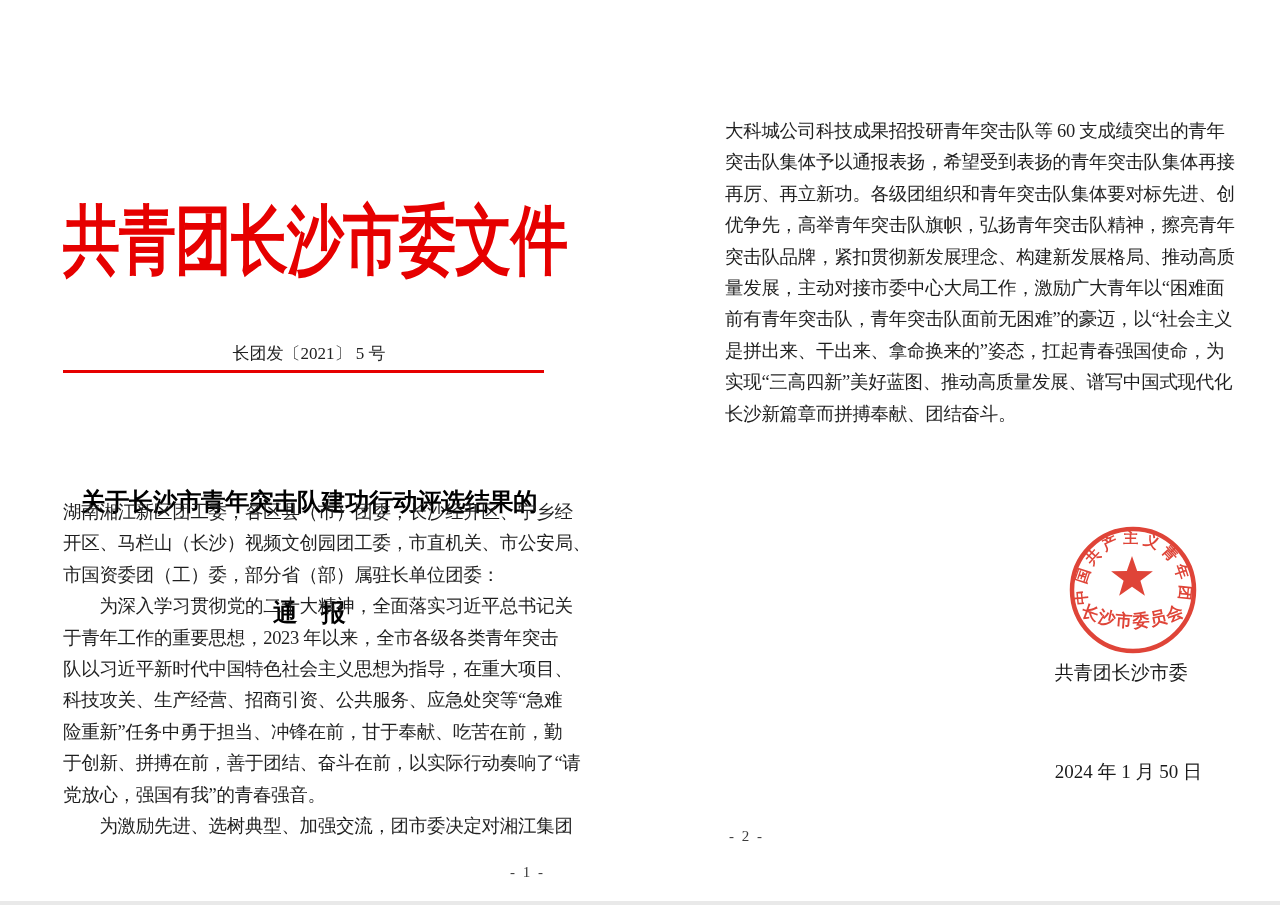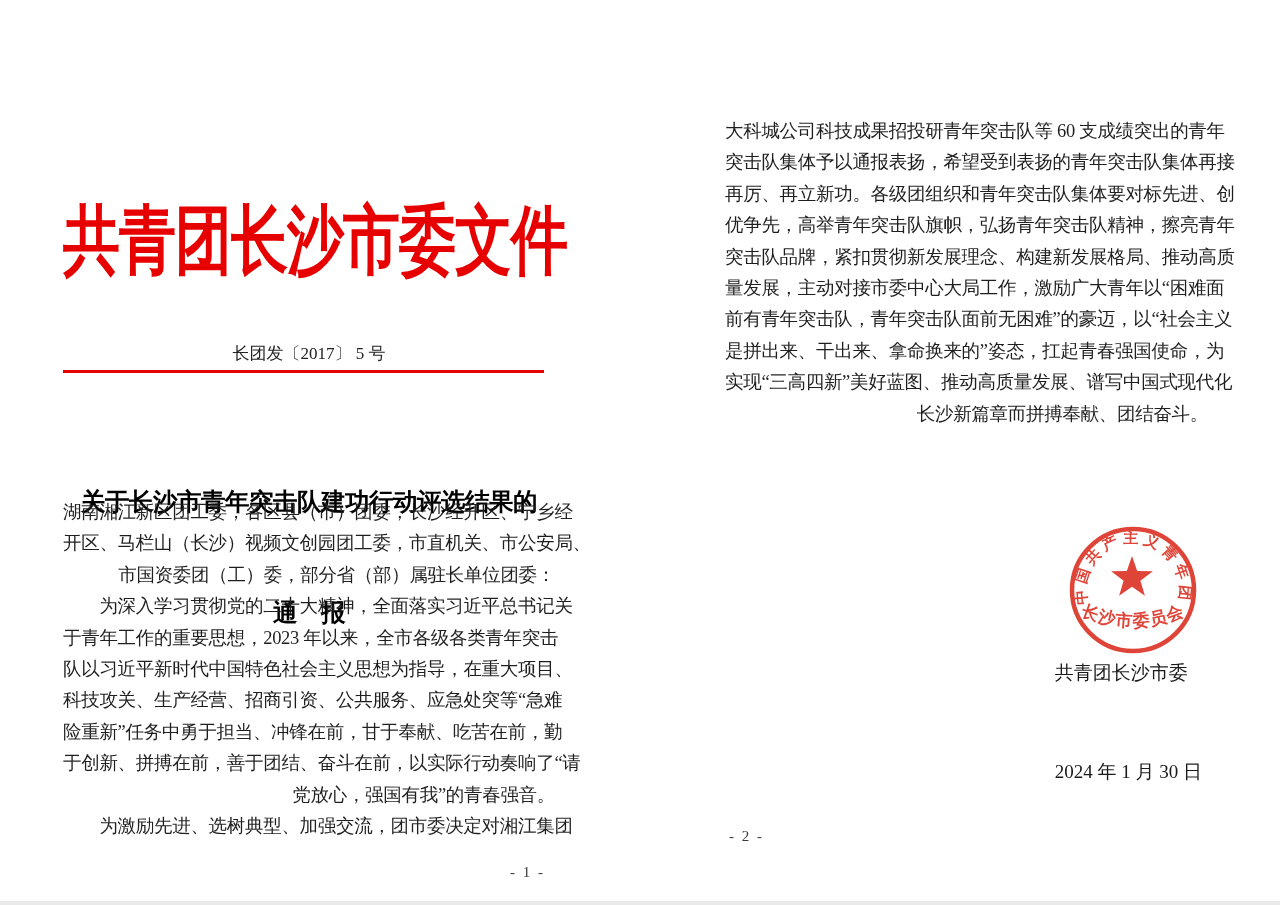--- a/index.html
+++ b/index.html
@@ -37,21 +37,21 @@
     background:var(--red);
   }
   .doc-title{
     position:absolute;left:0;top:373px;width:100%;
     text-align:center;font-size:24.5px;font-weight:bold;color:#000;
     line-height:37px;letter-spacing:-0.5px;white-space:pre;
   }
   .body-text{
     position:absolute;left:0;width:100%;
     font-size:18.5px;line-height:31.4px;letter-spacing:-0.3px;
-    white-space:pre;color:var(--ink);text-align:right;
+    white-space:pre;color:var(--ink);
   }
   .body-p1{top:461px;}
   .body-p2{top:116px;}
   .attachment-line{
     position:absolute;left:0;top:462px;width:100%;
     padding-left:36px;box-sizing:border-box;
     font-size:18.5px;letter-spacing:-0.3px;white-space:pre;color:var(--ink);
   }
   .signature{
     position:absolute;right:6px;top:590px;
@@ -77,35 +77,35 @@
     background:#e9e9e9;
   }
 </style>
 </head>
 <body>
 
 <div class="canvas">
 
   <div class="page page-left">
     <div class="doc-header">共青团长沙市委文件</div>
-    <div class="doc-number">长团发〔2017〕 5 号</div>
+    <div class="doc-number">长团发〔2021〕 5 号</div>
     <div class="red-rule"></div>
     <div class="doc-title">
       <div>关于长沙市青年突击队建功行动评选结果的</div>
       <div>通　报</div>
     </div>
     <div class="body-text body-p1"><div>湖南湘江新区团工委，各区县（市）团委，长沙经开区、宁乡经</div><div>开区、马栏山（长沙）视频文创园团工委，市直机关、市公安局、</div><div>市国资委团（工）委，部分省（部）属驻长单位团委：</div><div>　　为深入学习贯彻党的二十大精神，全面落实习近平总书记关</div><div>于青年工作的重要思想，2023 年以来，全市各级各类青年突击</div><div>队以习近平新时代中国特色社会主义思想为指导，在重大项目、</div><div>科技攻关、生产经营、招商引资、公共服务、应急处突等“急难</div><div>险重新”任务中勇于担当、冲锋在前，甘于奉献、吃苦在前，勤</div><div>于创新、拼搏在前，善于团结、奋斗在前，以实际行动奏响了“请</div><div>党放心，强国有我”的青春强音。</div><div>　　为激励先进、选树典型、加强交流，团市委决定对湘江集团</div></div>
     <div class="pagenum pagenum-1">- 1 -</div>
   </div>
 
   <div class="page page-right">
     <div class="body-text body-p2"><div>大科城公司科技成果招投研青年突击队等 60 支成绩突出的青年</div><div>突击队集体予以通报表扬，希望受到表扬的青年突击队集体再接</div><div>再厉、再立新功。各级团组织和青年突击队集体要对标先进、创</div><div>优争先，高举青年突击队旗帜，弘扬青年突击队精神，擦亮青年</div><div>突击队品牌，紧扣贯彻新发展理念、构建新发展格局、推动高质</div><div>量发展，主动对接市委中心大局工作，激励广大青年以“困难面</div><div>前有青年突击队，青年突击队面前无困难”的豪迈，以“社会主义</div><div>是拼出来、干出来、拿命换来的”姿态，扛起青春强国使命，为</div><div>实现“三高四新”美好蓝图、推动高质量发展、谱写中国式现代化</div><div>长沙新篇章而拼搏奉献、团结奋斗。</div></div>
     <div class="signature">
       <div>共青团长沙市委</div>
-      <div>2024 年 1 月 30 日</div>
+      <div>2024 年 1 月 50 日</div>
     </div>
 
     <svg class="seal" width="170" height="170" viewBox="0 0 170 170">
       <defs>
         <path id="sealArcTop" d="M 39.6,97.2 A 47,47 0 1 1 130.4,97.2" fill="none"></path>
         <path id="sealArcBottom" d="M 30,109 Q 85,134 140,109" fill="none"></path>
       </defs>
       <circle cx="85" cy="85" r="61" fill="none" stroke="#dd3628" stroke-width="4.5"></circle>
       <polygon fill="#dd3628" points="84,51 89.2,65.9 104.9,66.2 92.4,75.7 96.9,90.8 84,81.8 71.1,90.8 75.6,75.7 63.1,66.2 78.8,65.9"></polygon>
       <text font-size="15" letter-spacing="4.5">

